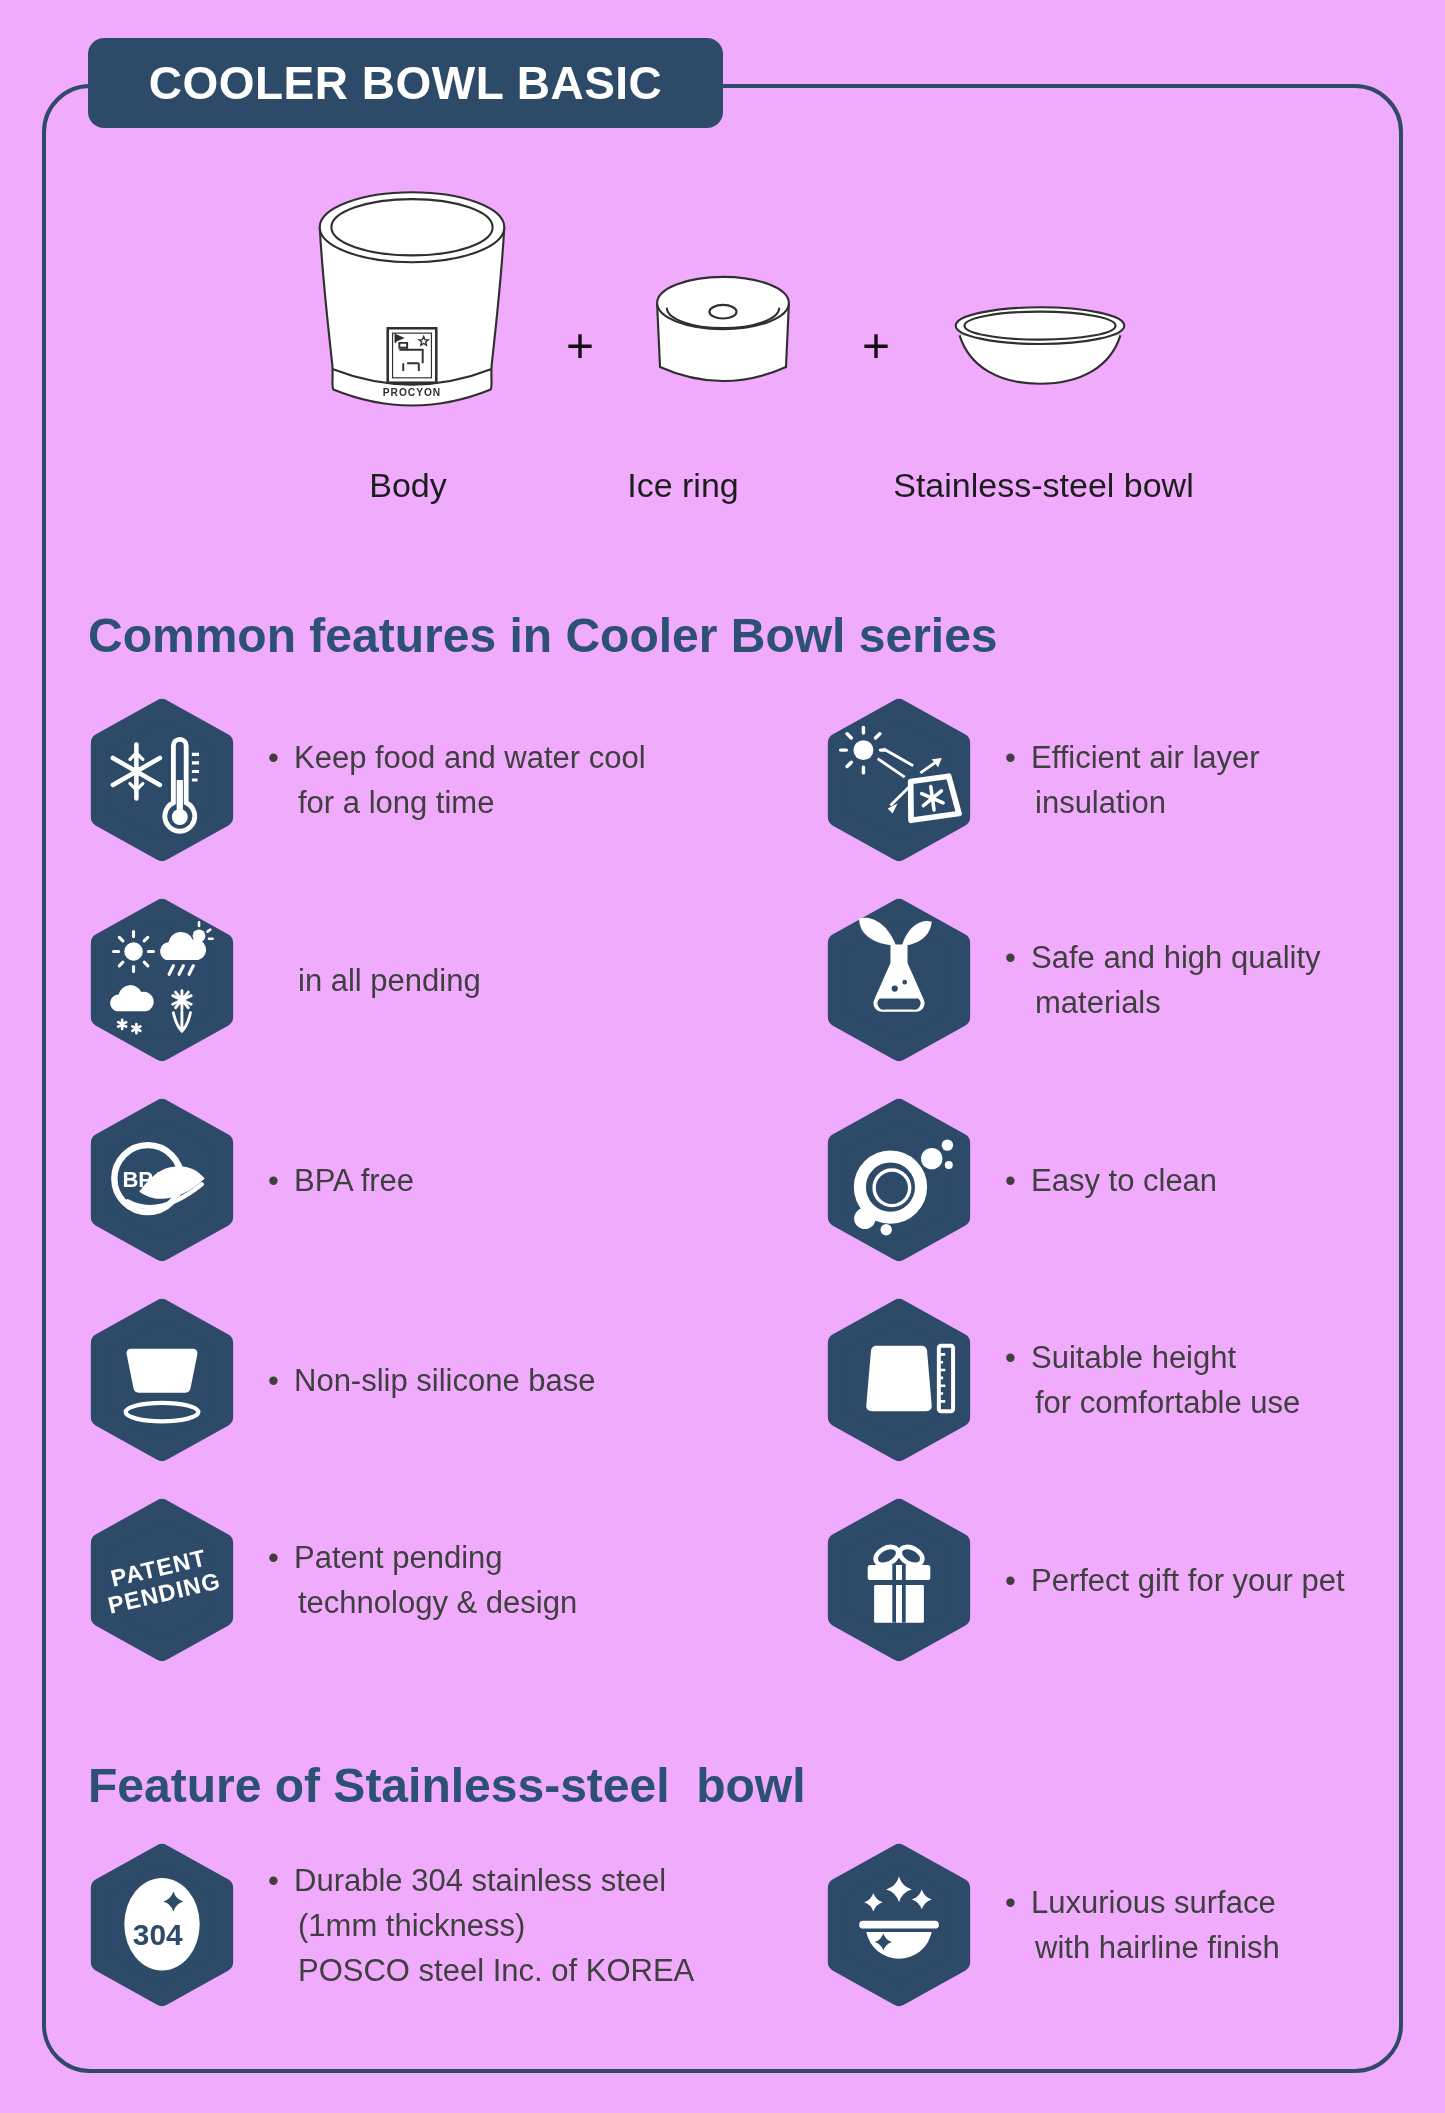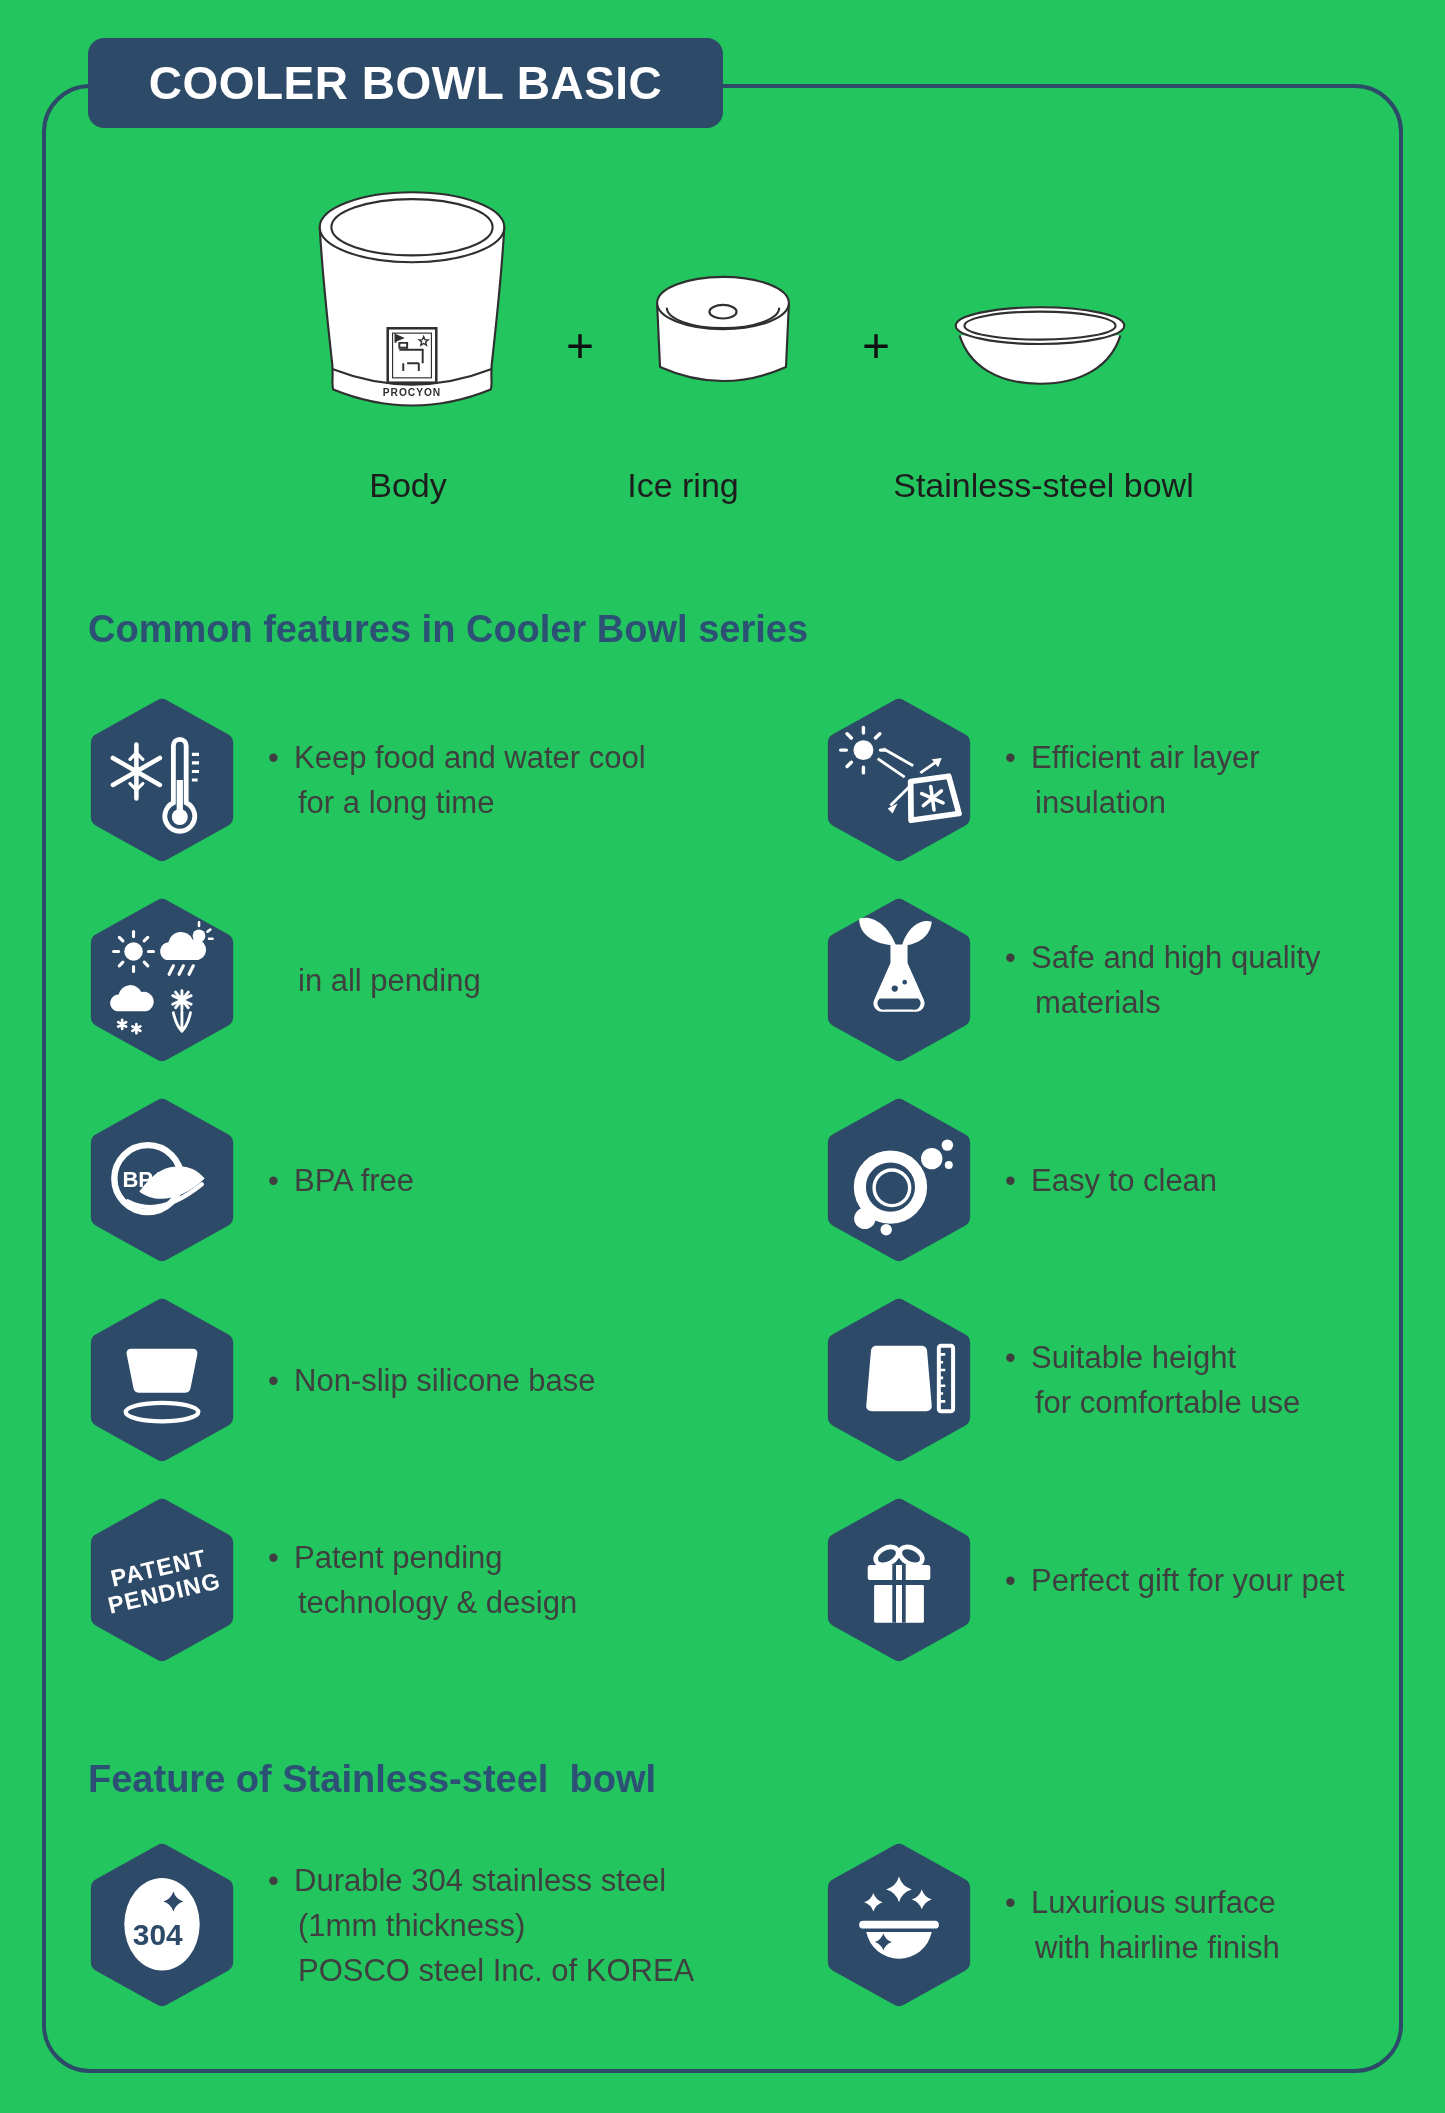--- a/index.html
+++ b/index.html
@@ -1,28 +1,28 @@
 <!DOCTYPE html>
 <html><head>
 <meta charset="utf-8">
 <style>
   html,body{margin:0;padding:0;background:#fff;}
-  .page{position:relative;width:1445px;height:2113px;background:#22c55e;overflow:hidden;
+  .page{position:relative;width:1445px;height:2113px;background:#f0abfc;overflow:hidden;
         font-family:"Liberation Sans",sans-serif;}
   .frame{position:absolute;left:42px;top:84px;width:1353px;height:1981px;
          border:4px solid #2d4a68;border-radius:48px;z-index:0;}
   .badge{position:absolute;left:88px;top:38px;width:635px;height:90px;background:#2d4a68;
          border-radius:16px;display:flex;align-items:center;justify-content:center;z-index:2;}
   .badge span{color:#fff;font-size:46px;font-weight:700;letter-spacing:.5px;}
   
   .part-svg{position:absolute;z-index:1;}
   .plus{position:absolute;z-index:1;font-size:48px;color:#111;font-weight:400;}
   .part-label{position:absolute;z-index:1;font-size:34px;color:#1d1d1d;text-align:center;}
   
-  .sec-head{position:absolute;left:88px;z-index:1;font-size:38px;font-weight:700;
+  .sec-head{position:absolute;left:88px;z-index:1;font-size:48px;font-weight:700;
             color:#2c5175;white-space:pre-wrap;}
   
   .fgrid{position:absolute;left:88px;z-index:1;display:grid;
          grid-template-columns:737px 570px;grid-auto-rows:200px;}
   .feature{display:flex;align-items:center;gap:32px;}
   .hex{width:148px;height:166px;flex:0 0 148px;}
   .hex svg{width:100%;height:100%;display:block;}
   .ftext{font-size:31px;color:#3f3f3f;line-height:45px;}
   .bullet{display:inline-block;width:26px;color:#3f3f3f;}
   .cont{padding-left:30px;}

